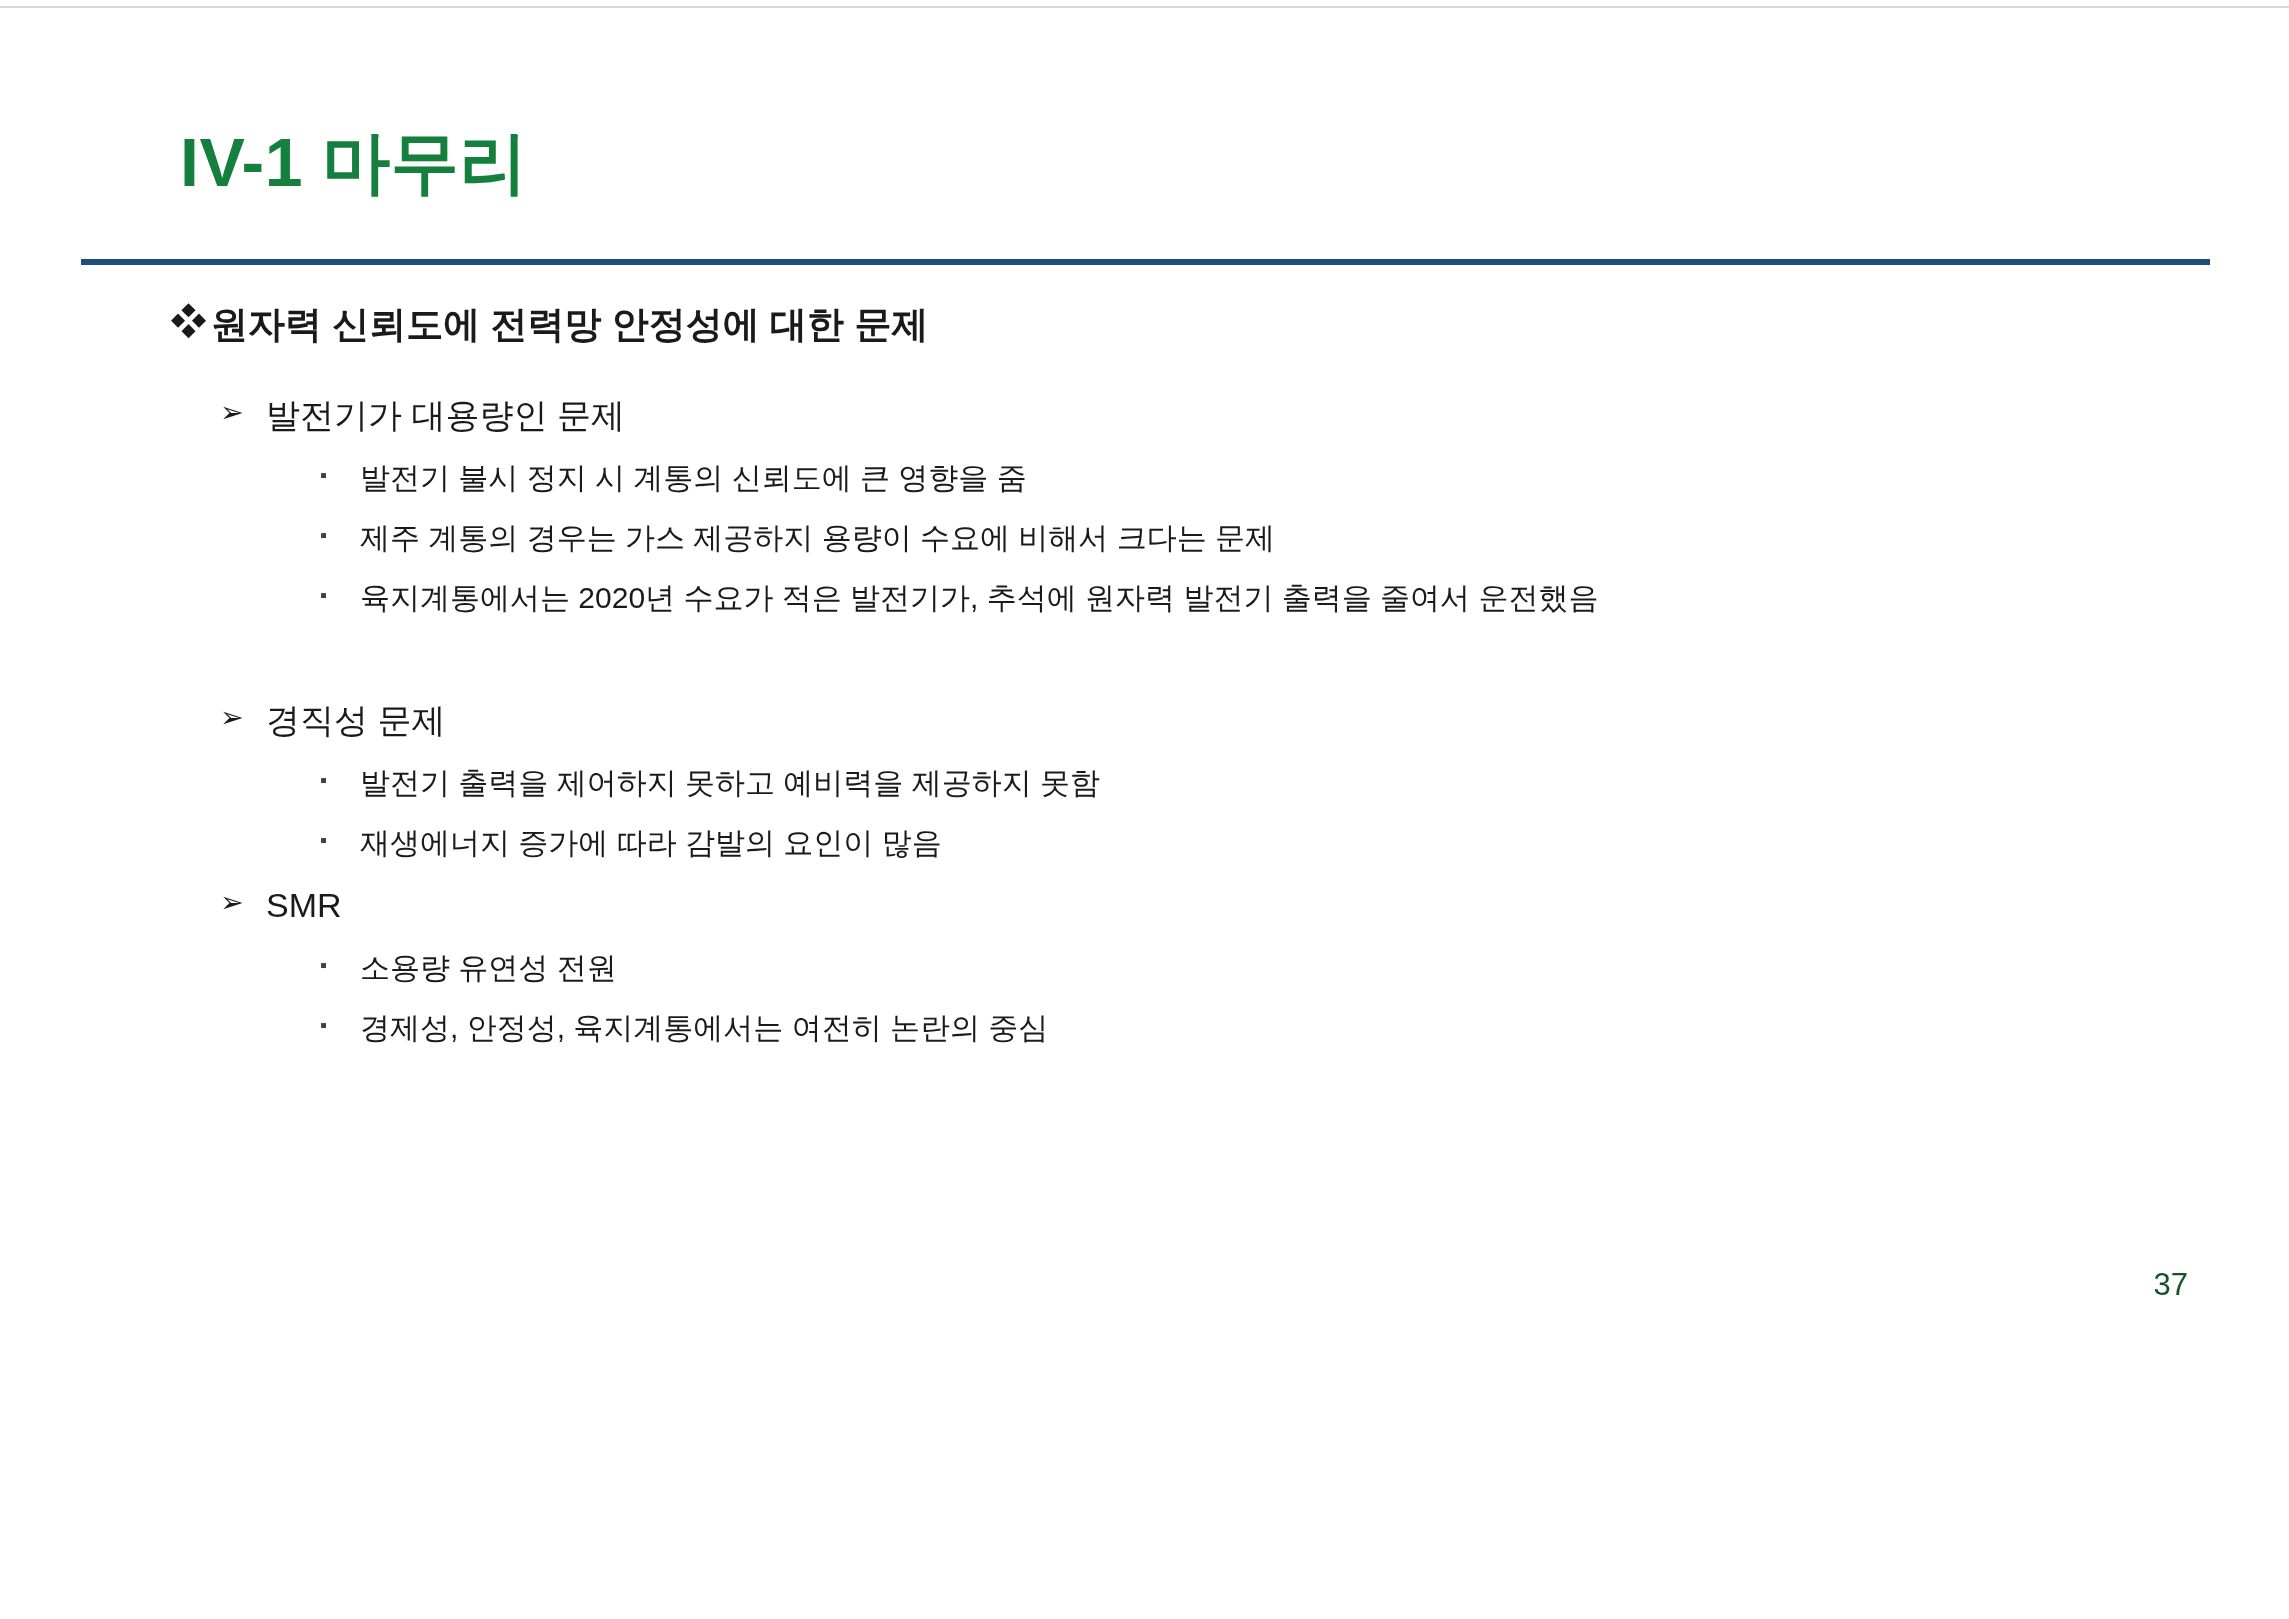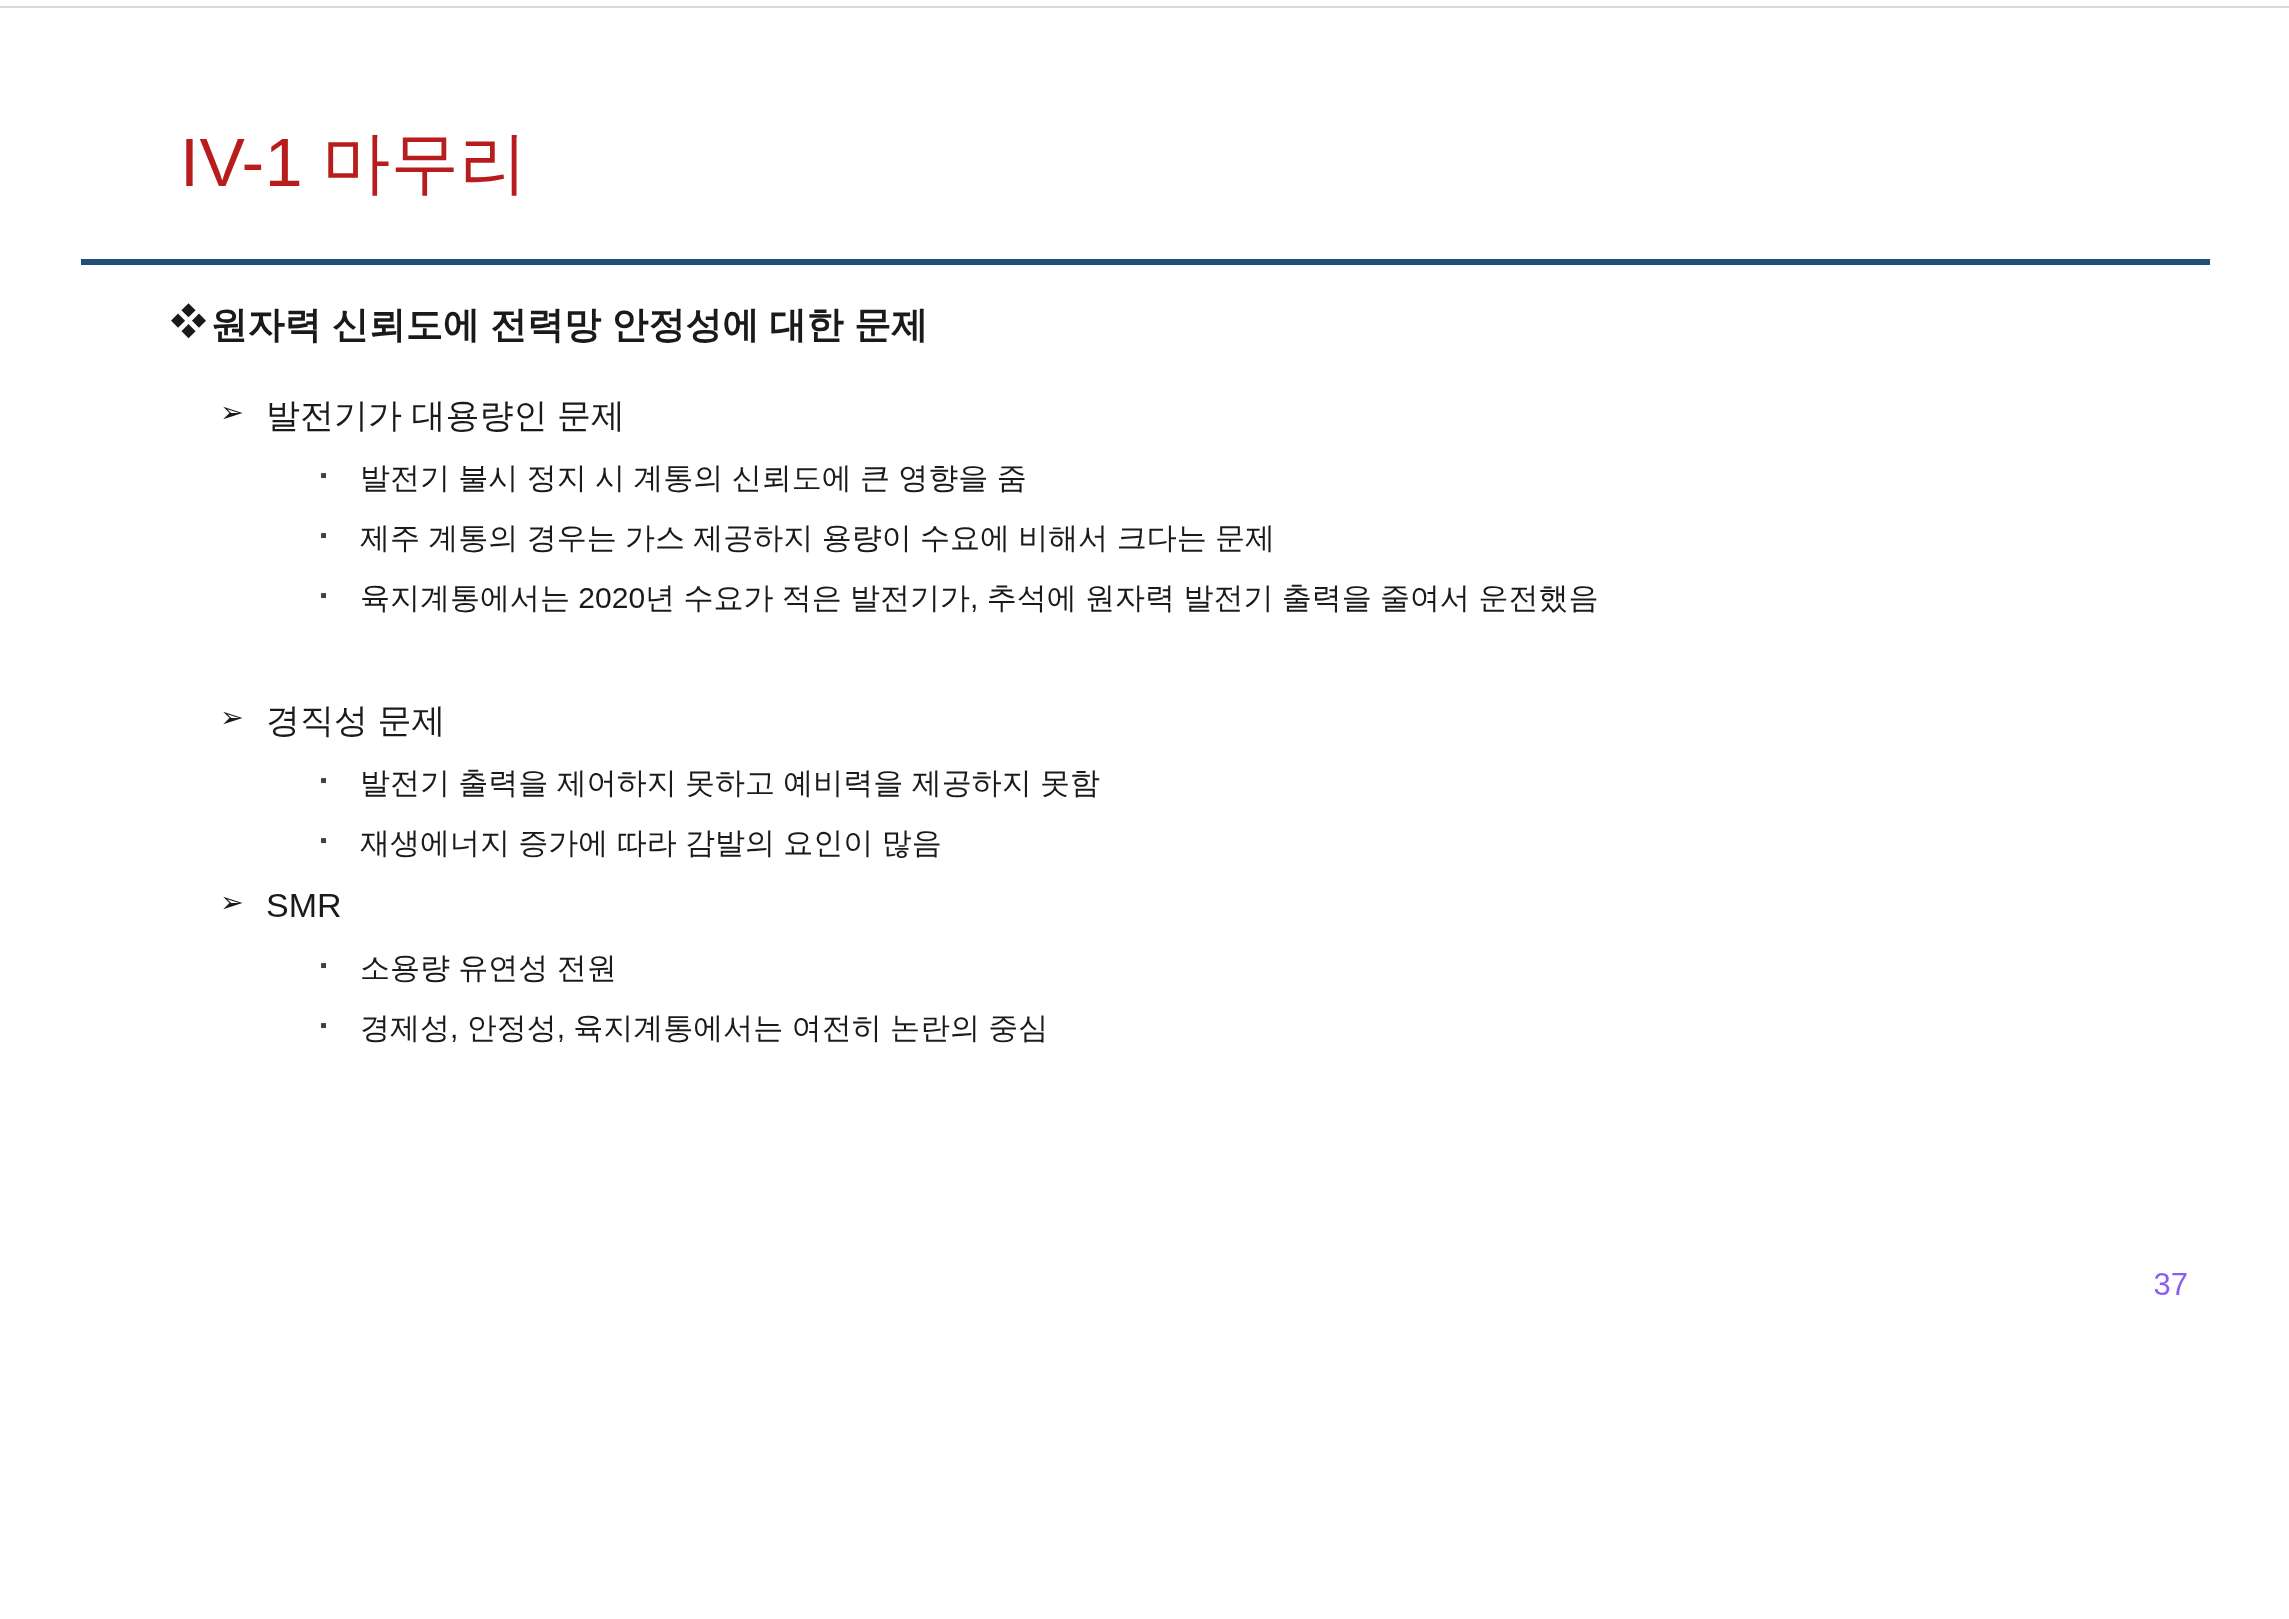--- a/index.html
+++ b/index.html
@@ -31,22 +31,22 @@
     width: 2289px;
     height: 2.8px;
     background: #d9d9d9;
   }
   
   .slide-title {
     position: absolute;
     left: 180px;
     top: 118px;
     font-size: 68px;
-    font-weight: normal;
-    color: #b91c1c;
+    font-weight: bold;
+    color: #15803d;
     letter-spacing: 0.5px;
     white-space: nowrap;
   }
   .title-rule {
     position: absolute;
     left: 81px;
     top: 259px;
     width: 2129px;
     height: 6.4px;
     background: #1f4e79;
@@ -107,21 +107,21 @@
   }
   .gap-small { height: 24px; }
   .gap-med { height: 48px; }
   .gap-large { height: 84px; }
 
   .page-number {
     position: absolute;
     right: 101px;
     top: 1267px;
     font-size: 31px;
-    color: #8b5cf6;
+    color: #14532d;
   }
 </style>
 </head>
 <body>
 
 <div class="slide">
 
   <div class="top-rule"></div>
 
   <div class="slide-title">IV-1  마무리</div>

